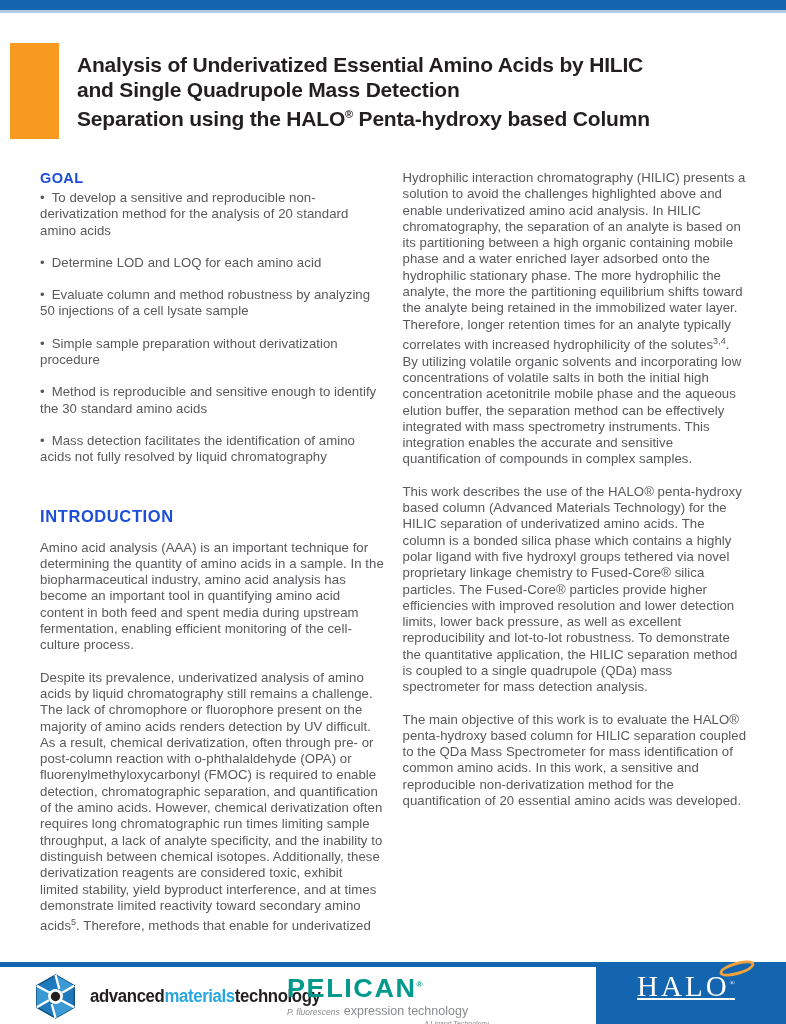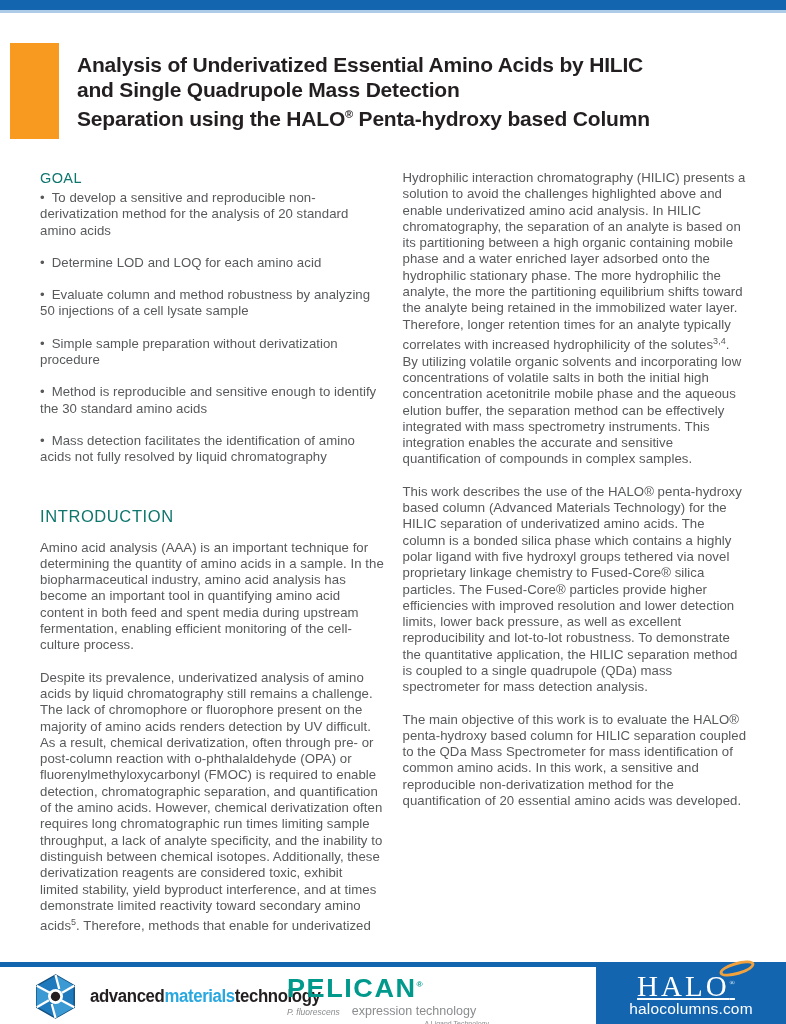--- a/index.html
+++ b/index.html
@@ -26,21 +26,21 @@
   }
   .title .tl { display:block; }
   .title sup { font-size:11px; }
   
   .content {
     position:absolute; top:170px; left:40px; width:707px;
     display:flex; gap:18px;
   }
   .col { width:345px; }
   .section-heading {
-    color:#0f766e; font-weight:normal; font-size:14.5px;
+    color:#1d4ed8; font-weight:bold; font-size:14.5px;
     letter-spacing:0.4px; margin:0 0 4px 0;
   }
   .intro-heading {
     font-size:16.5px; letter-spacing:0.6px;
     margin-top:41px; margin-bottom:14px;
   }
   .body-p {
     font-size:13.2px; line-height:16.3px; color:#58595B;
     margin:0 0 16px 0; letter-spacing:0.05px;
   }
@@ -63,21 +63,21 @@
   .pelican-logo { position:absolute; left:287px; top:972px; width:212px; }
   .pelican-word {
     color:#00998C; font-weight:bold; font-size:26px; line-height:26px;
     letter-spacing:1.5px; transform:scaleX(1.04); transform-origin:left;
     white-space:nowrap;
   }
   .pelican-word sup { font-size:8px; letter-spacing:0; }
   .pelican-sub {
     color:#8A8C8E; font-size:12.5px; margin-top:3px; white-space:nowrap;
   }
-  .pelican-sub .pf { font-size:8.5px; font-style:italic; margin-right:12px; }
+  .pelican-sub .pf { font-size:8.5px; font-style:italic; margin-right:4px; }
   .pelican-tagline {
     color:#8A8C8E; font-size:7px; text-align:right; margin-top:2px;
     padding-right:10px;
   }
   .halo-box {
     position:absolute; left:596px; top:965px; width:190px; height:59px;
     background:#1465B0; color:#ffffff;
   }
   .halo-word {
     position:relative; width:fit-content; margin:4px auto 0;
@@ -159,17 +159,16 @@
     </div>
 
     <div class="pelican-logo">
       <div class="pelican-word"><span>PELICAN</span><sup>®</sup></div>
       <div class="pelican-sub"><span class="pf">P. fluorescens</span><span>expression technology</span></div>
       <div class="pelican-tagline">A Ligand Technology</div>
     </div>
 
     <div class="halo-box">
       <div class="halo-word"><span>HALO</span><sup class="halo-reg">®</sup><span class="halo-ellipse"></span></div>
-      <div class="halo-site">halocolumns.com</div>
     </div>
   </footer>
 
 </div>
 
 </body></html>

